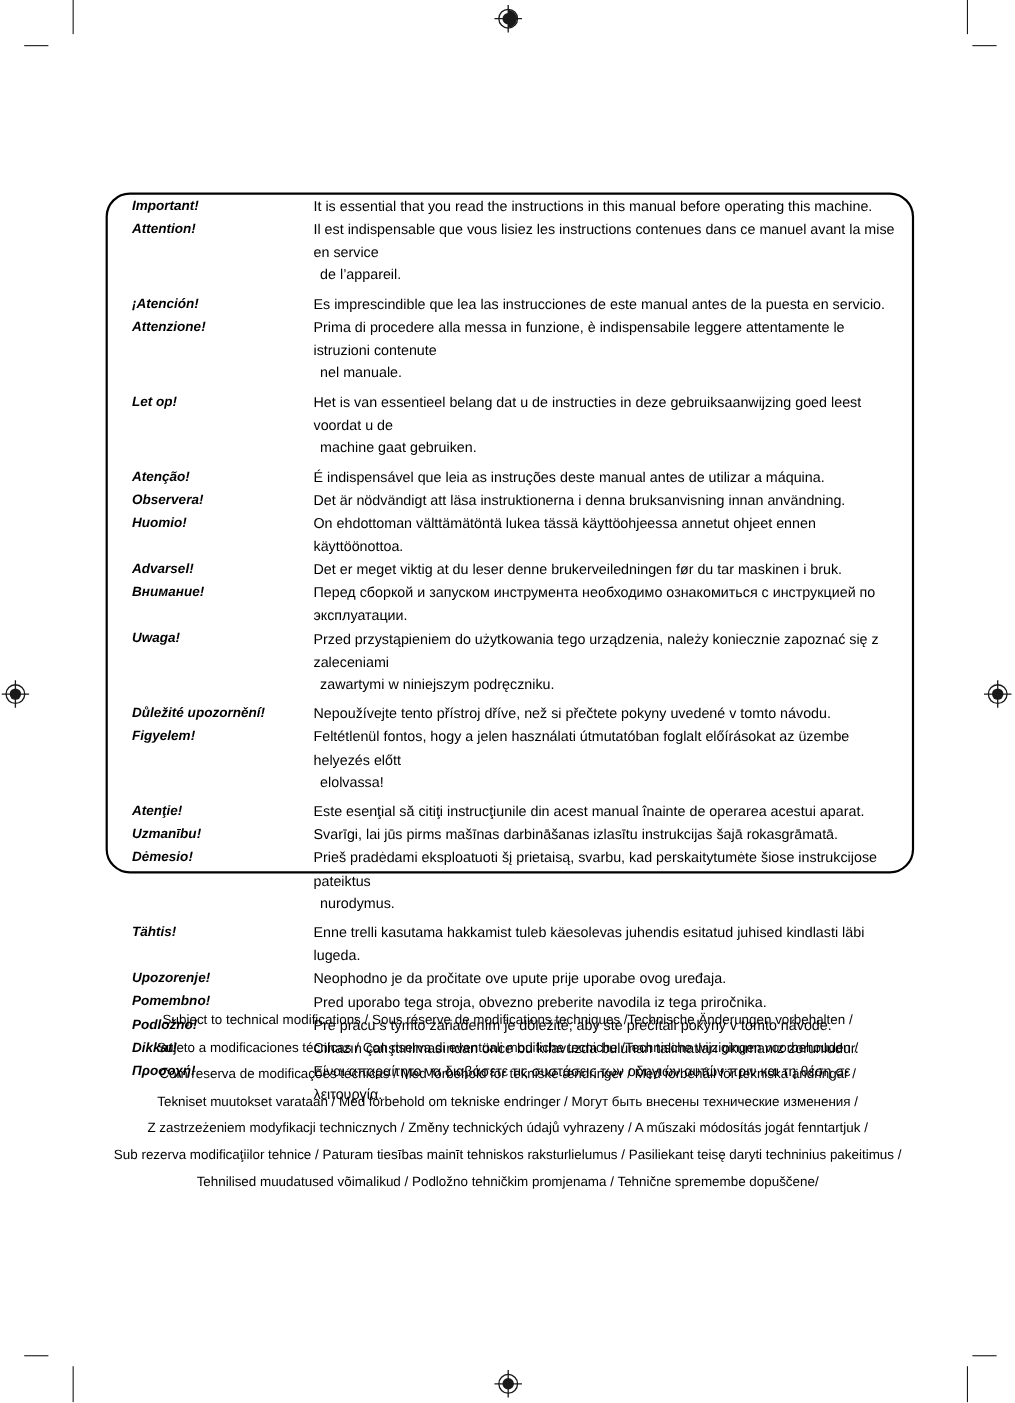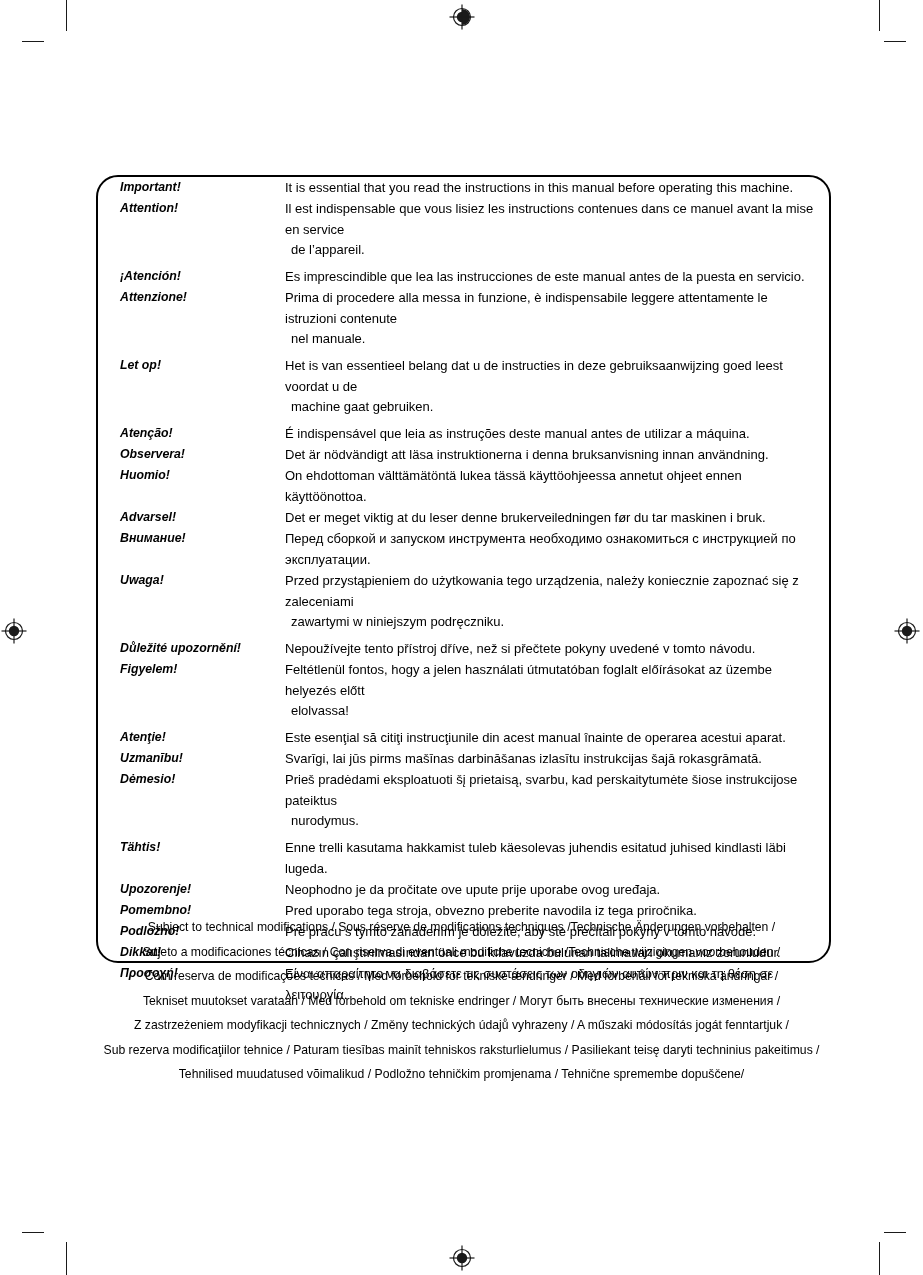--- a/index.html
+++ b/index.html
@@ -36,21 +36,21 @@
     width: 26px;
     height: 26px;
   }
 
   
   #notice-box {
     position: absolute;
     left: 96px;
     top: 175px;
     width: 735px;
-    height: 788px;
+    height: 619px;
     border: 2px solid #000000;
     border-radius: 22px;
     box-sizing: border-box;
   }
   #notice-table {
     position: absolute;
     left: 0;
     top: 0;
     width: 100%;
     border-collapse: collapse;

